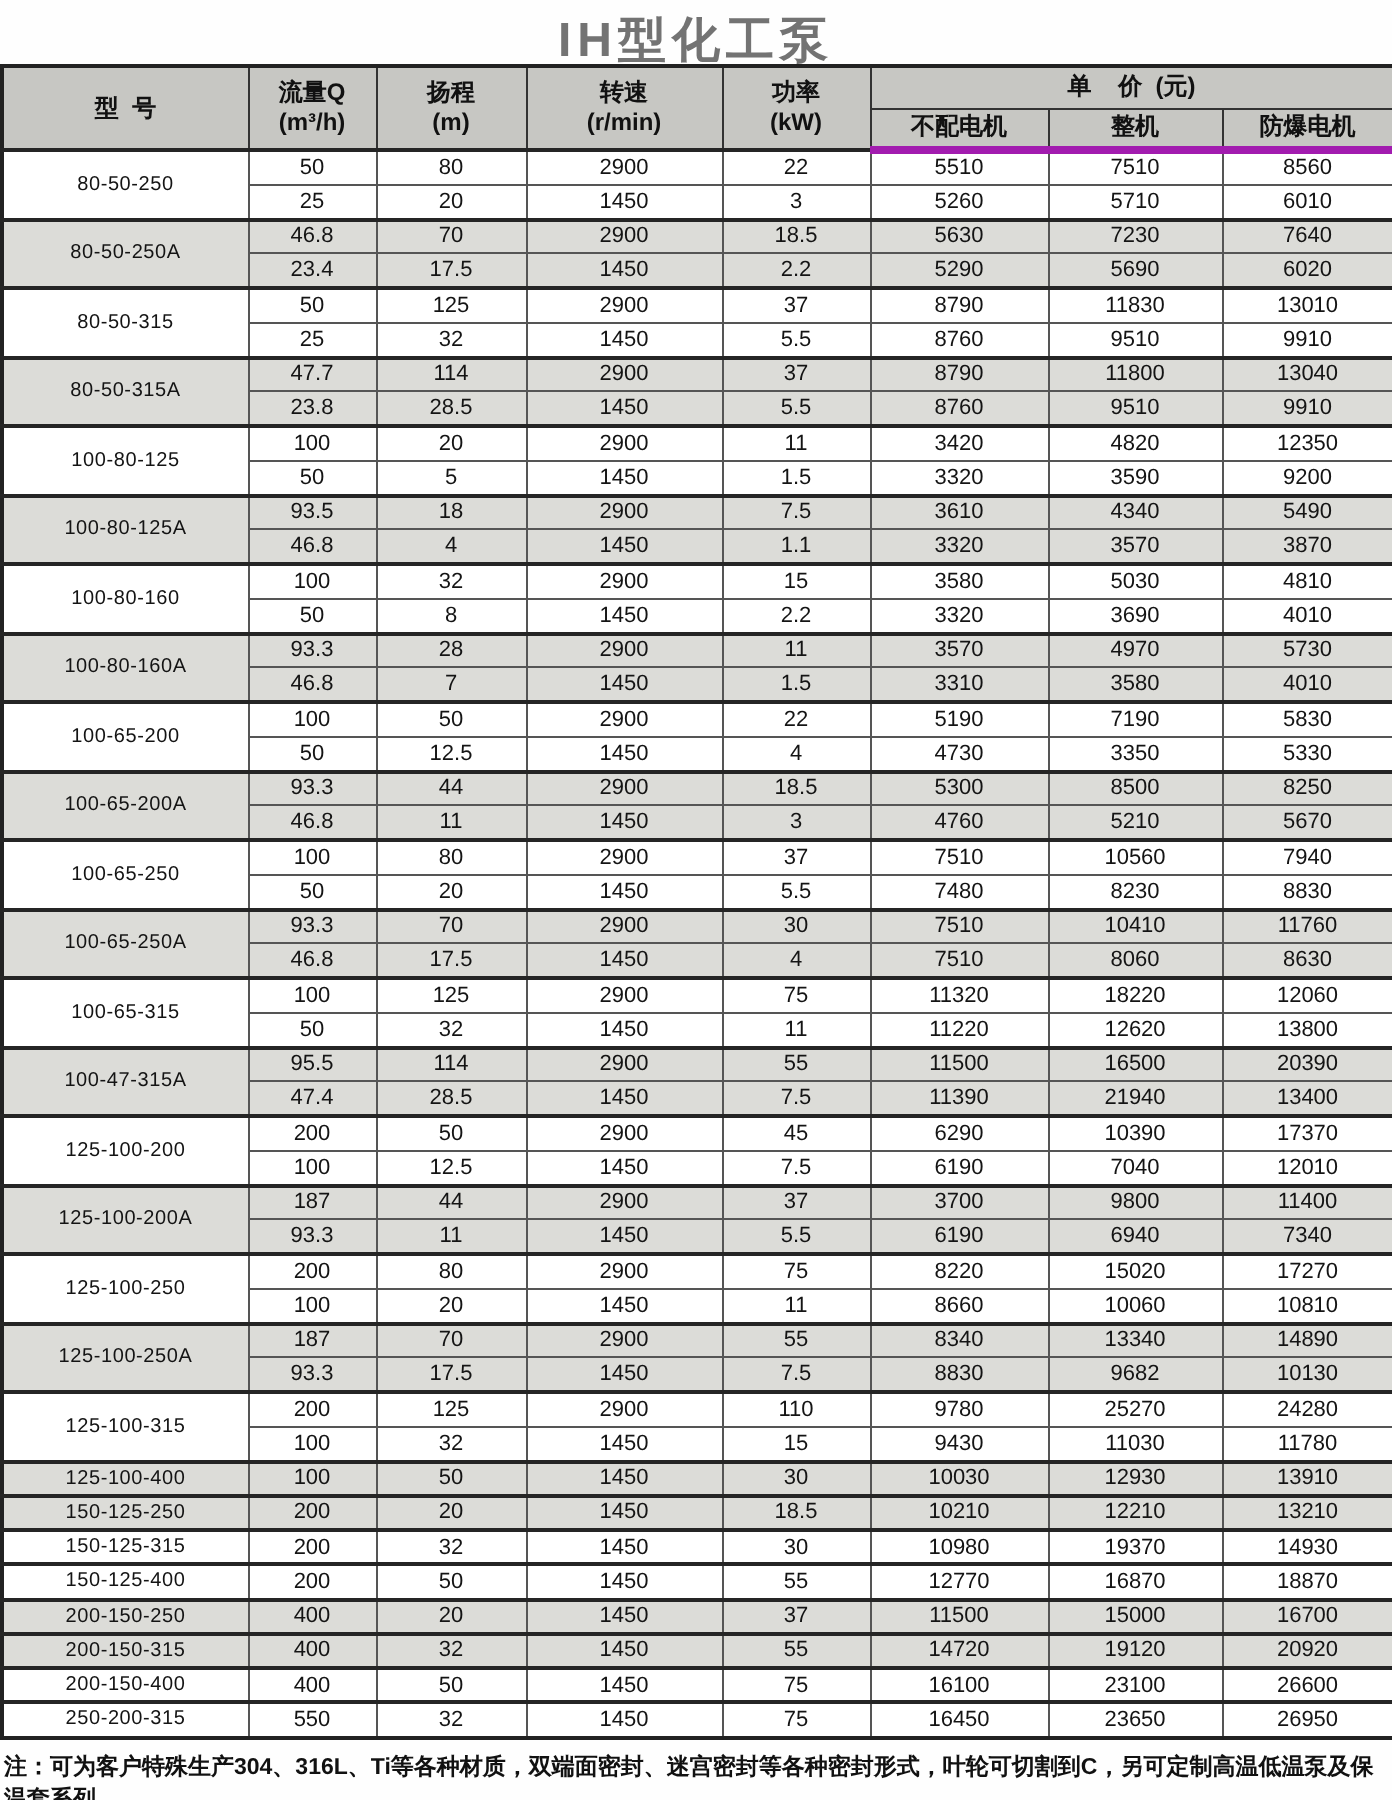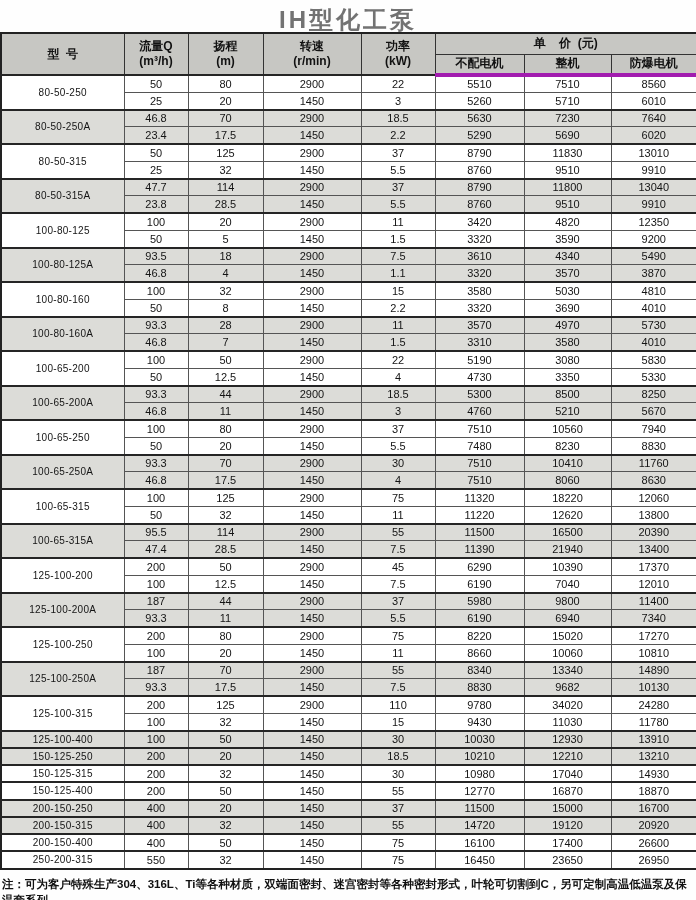--- a/index.html
+++ b/index.html
@@ -255,21 +255,21 @@
           <td>3580</td>
           <td>4010</td>
         </tr>
         <tr class=" group-start">
           <td rowspan="2" class="model-cell">100-65-200</td>
           <td>100</td>
           <td>50</td>
           <td>2900</td>
           <td>22</td>
           <td>5190</td>
-          <td>3080</td>
+          <td>7190</td>
           <td>5830</td>
         </tr>
         <tr class="">
           <td>50</td>
           <td>12.5</td>
           <td>1450</td>
           <td>4</td>
           <td>4730</td>
           <td>3350</td>
           <td>5330</td>
@@ -344,21 +344,21 @@
         <tr class="">
           <td>50</td>
           <td>32</td>
           <td>1450</td>
           <td>11</td>
           <td>11220</td>
           <td>12620</td>
           <td>13800</td>
         </tr>
         <tr class="shaded group-start">
-          <td rowspan="2" class="model-cell">100-65-315A</td>
+          <td rowspan="2" class="model-cell">100-47-315A</td>
           <td>95.5</td>
           <td>114</td>
           <td>2900</td>
           <td>55</td>
           <td>11500</td>
           <td>16500</td>
           <td>20390</td>
         </tr>
         <tr class="shaded">
           <td>47.4</td>
@@ -387,21 +387,21 @@
           <td>6190</td>
           <td>7040</td>
           <td>12010</td>
         </tr>
         <tr class="shaded group-start">
           <td rowspan="2" class="model-cell">125-100-200A</td>
           <td>187</td>
           <td>44</td>
           <td>2900</td>
           <td>37</td>
-          <td>5980</td>
+          <td>3700</td>
           <td>9800</td>
           <td>11400</td>
         </tr>
         <tr class="shaded">
           <td>93.3</td>
           <td>11</td>
           <td>1450</td>
           <td>5.5</td>
           <td>6190</td>
           <td>6940</td>
@@ -445,21 +445,21 @@
           <td>9682</td>
           <td>10130</td>
         </tr>
         <tr class=" group-start">
           <td rowspan="2" class="model-cell">125-100-315</td>
           <td>200</td>
           <td>125</td>
           <td>2900</td>
           <td>110</td>
           <td>9780</td>
-          <td>34020</td>
+          <td>25270</td>
           <td>24280</td>
         </tr>
         <tr class="">
           <td>100</td>
           <td>32</td>
           <td>1450</td>
           <td>15</td>
           <td>9430</td>
           <td>11030</td>
           <td>11780</td>
@@ -484,21 +484,21 @@
           <td>12210</td>
           <td>13210</td>
         </tr>
         <tr class=" group-start">
           <td rowspan="1" class="model-cell">150-125-315</td>
           <td>200</td>
           <td>32</td>
           <td>1450</td>
           <td>30</td>
           <td>10980</td>
-          <td>17040</td>
+          <td>19370</td>
           <td>14930</td>
         </tr>
         <tr class=" group-start">
           <td rowspan="1" class="model-cell">150-125-400</td>
           <td>200</td>
           <td>50</td>
           <td>1450</td>
           <td>55</td>
           <td>12770</td>
           <td>16870</td>
@@ -524,21 +524,21 @@
           <td>19120</td>
           <td>20920</td>
         </tr>
         <tr class=" group-start">
           <td rowspan="1" class="model-cell">200-150-400</td>
           <td>400</td>
           <td>50</td>
           <td>1450</td>
           <td>75</td>
           <td>16100</td>
-          <td>17400</td>
+          <td>23100</td>
           <td>26600</td>
         </tr>
         <tr class=" group-start">
           <td rowspan="1" class="model-cell">250-200-315</td>
           <td>550</td>
           <td>32</td>
           <td>1450</td>
           <td>75</td>
           <td>16450</td>
           <td>23650</td>

